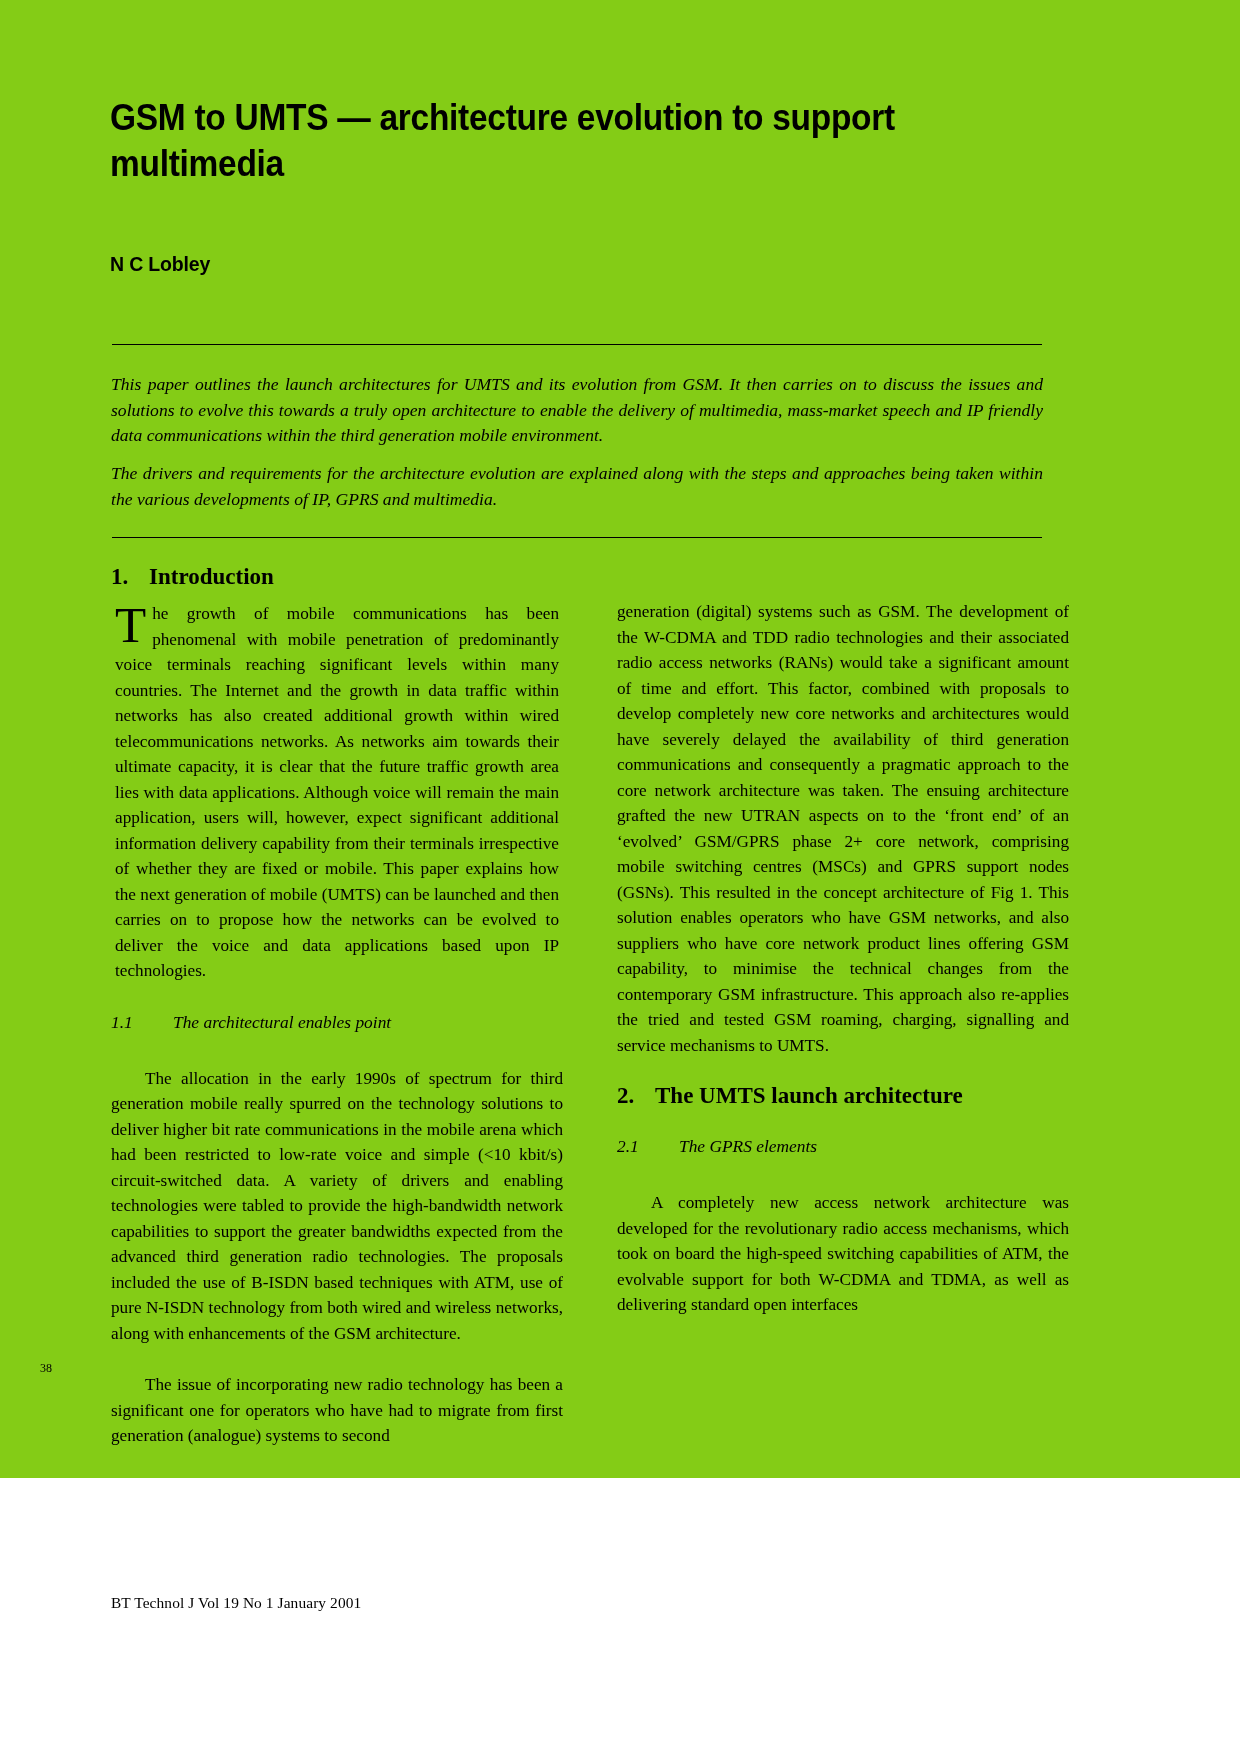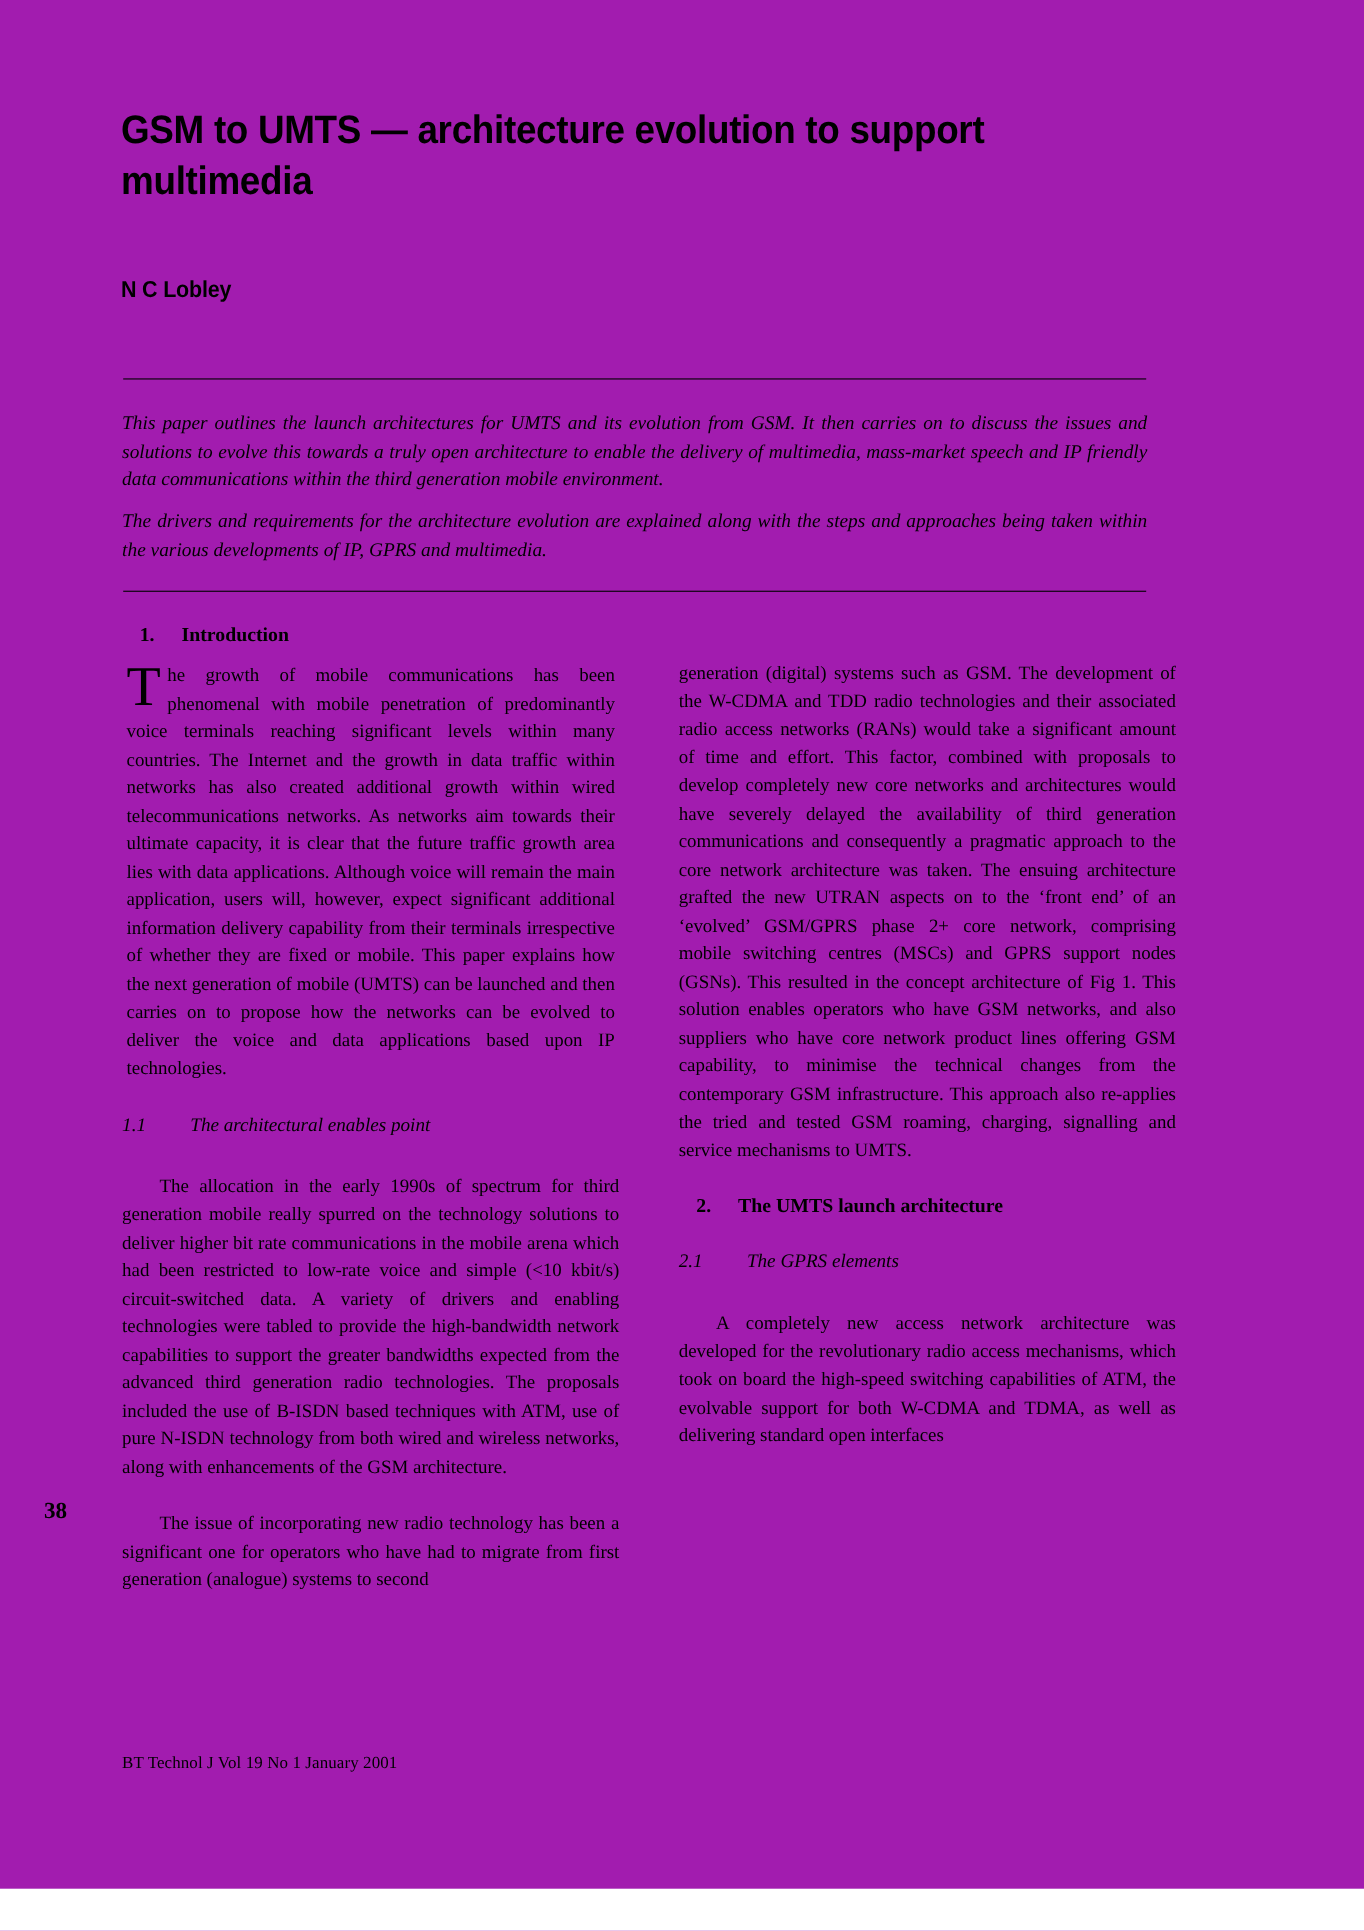--- a/index.html
+++ b/index.html
@@ -13,22 +13,22 @@
     position: relative;
     font-family: "Liberation Serif", "DejaVu Serif", serif;
     color: #000000;
     overflow: hidden;
   }
 
   .page {
     position: absolute;
     left: 0; top: 0;
     width: 1240px;
-    height: 1717px;
-    background: #a21caf;
+    height: 1478px;
+    background: #84cc16;
   }
 
   
   .title {
     position: absolute;
     left: 110px;
     top: 95px;
     width: 880px;
     font-family: "Liberation Sans", "DejaVu Sans", sans-serif;
     font-weight: bold;
@@ -84,23 +84,23 @@
     width: 452px;
     font-size: 17.2px;
     line-height: 25.5px;
     text-align: justify;
     text-justify: inter-word;
   }
   .col-left  { left: 111px; }
   .col-right { left: 617px; }
 
   h2.section {
-    font-size: 18px;
+    font-size: 23px;
     font-weight: bold;
-    margin: 0 0 12px 16px;
+    margin: 0 0 12px 0;
     line-height: 24px;
   }
   h2.section .num {
     display: inline-block;
     width: 38px;
   }
 
   h3.subsection {
     font-size: 17.4px;
     font-weight: normal;
@@ -138,22 +138,22 @@
   }
 
   .gap-sm { height: 22px; }
   .gap-md { height: 26px; }
 
   
   .page-number {
     position: absolute;
     left: 40px;
     top: 1361px;
-    font-size: 21px;
-    font-weight: bold;
+    font-size: 12px;
+    font-weight: normal;
   }
   .footer {
     position: absolute;
     left: 111px;
     top: 1594px;
     font-size: 15.4px;
     letter-spacing: 0.1px;
   }
 </style>
 </head>

